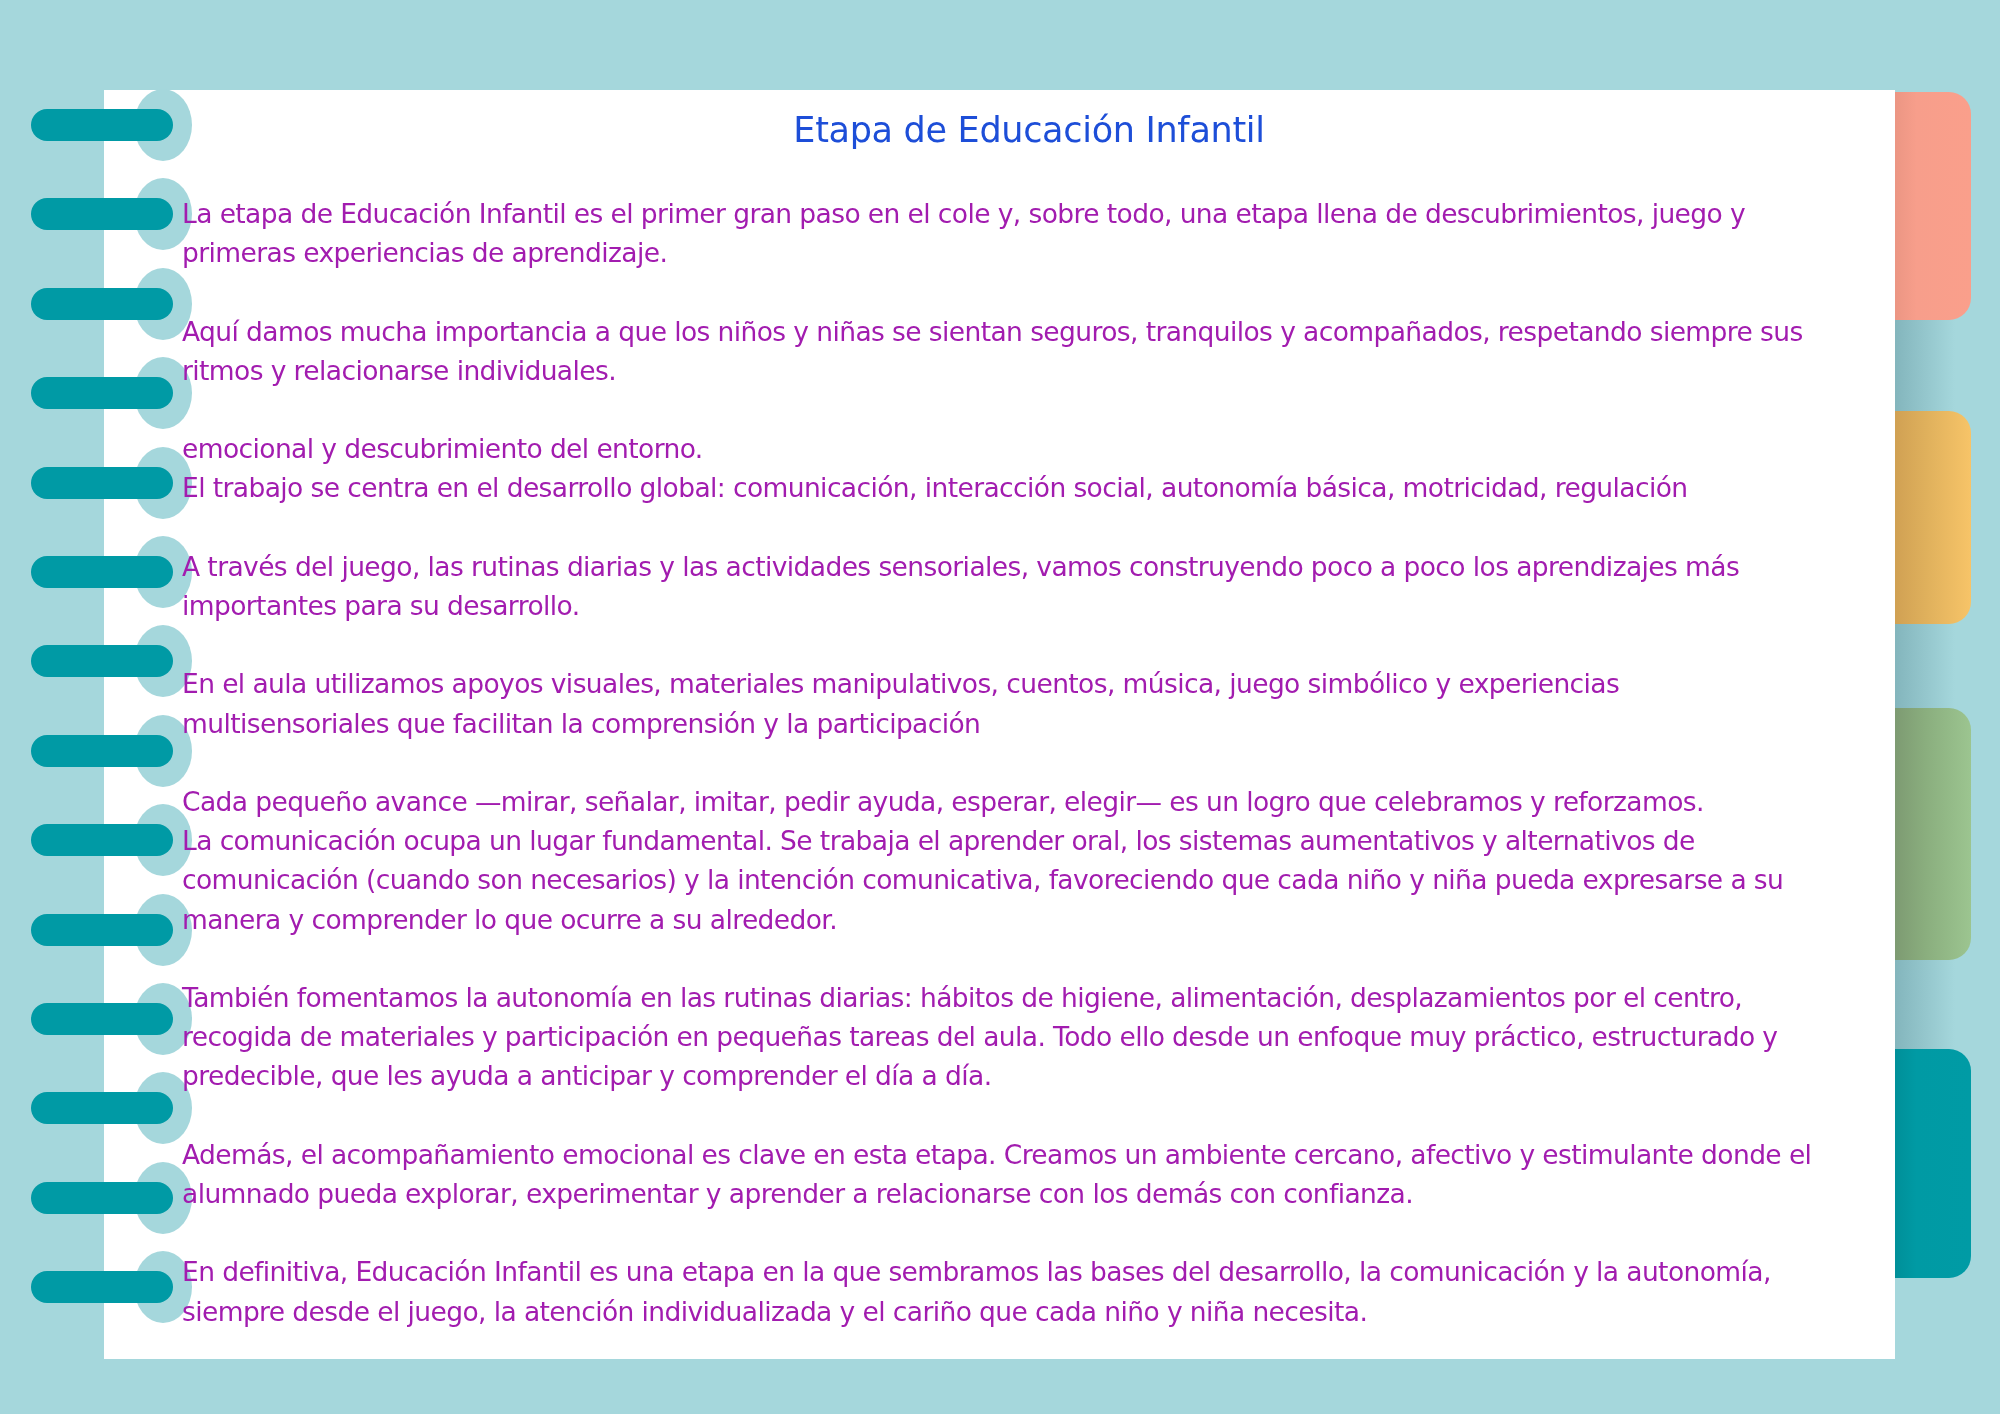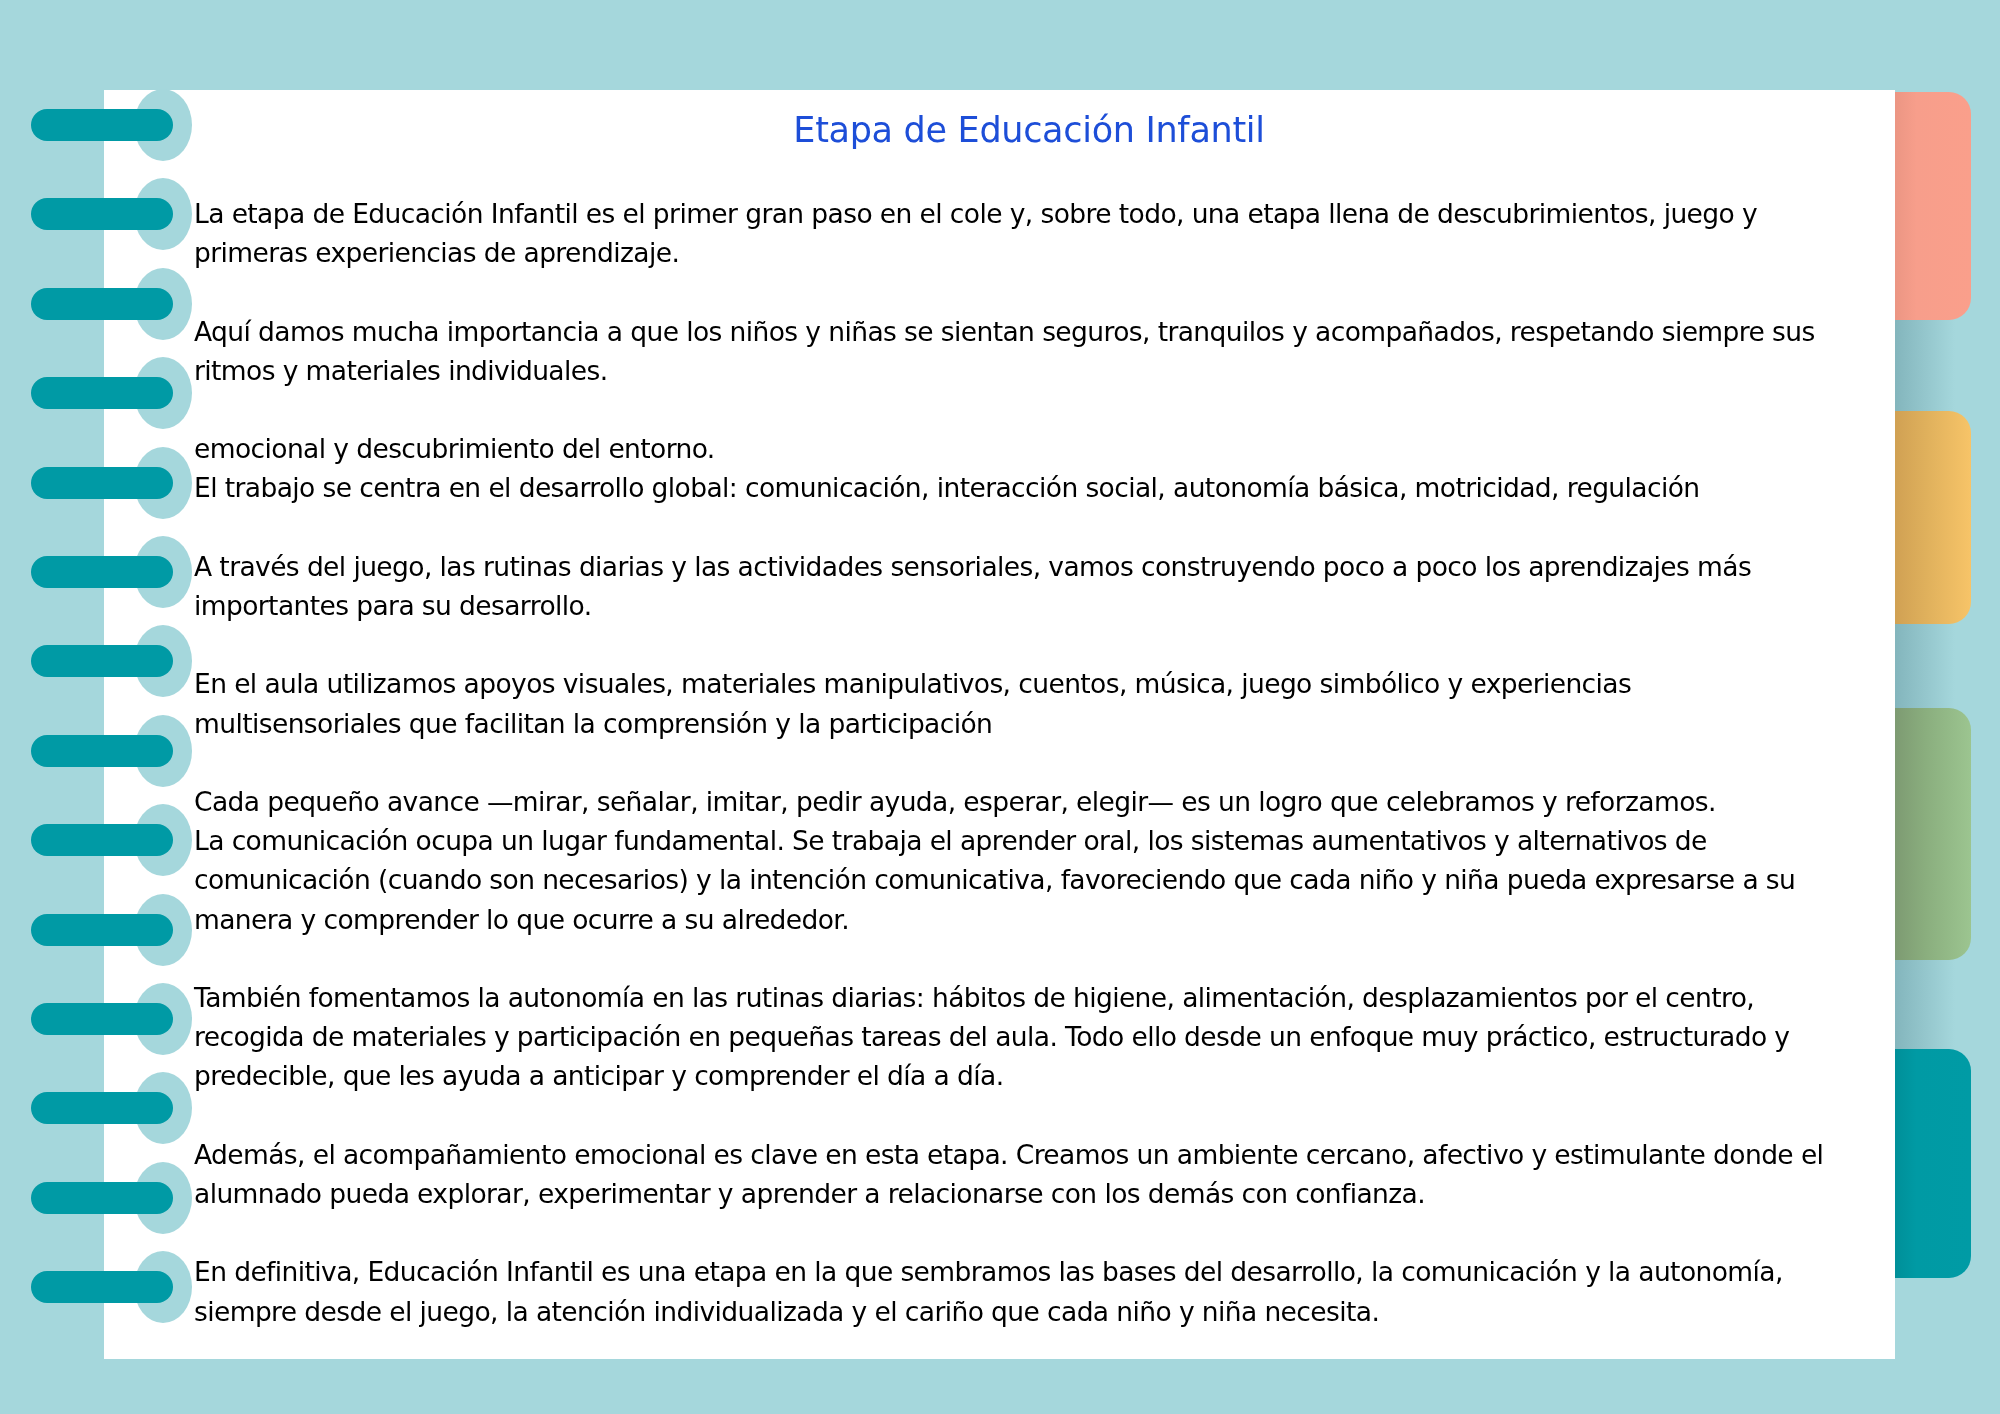--- a/index.html
+++ b/index.html
@@ -32,22 +32,22 @@
   .ring .bar {
     position: absolute; left: 0; top: 20px; width: 142px; height: 32px;
     border-radius: 16px; background: #009aa5;
   }
   .title {
     position: absolute; left: 104px; width: 1850px; top: 108px;
     text-align: center; color: #1d4ed8; font-size: 35px; line-height: 44px;
     font-family: "DejaVu Sans", sans-serif; letter-spacing: -0.3px;
   }
   .content {
-    position: absolute; left: 194px; top: 194px; width: 1680px;
-    color: #000000; font-size: 26.5px; line-height: 39.2px;
+    position: absolute; left: 182px; top: 194px; width: 1680px;
+    color: #a21caf; font-size: 26.5px; line-height: 39.2px;
     font-family: "DejaVu Sans", sans-serif; letter-spacing: -0.6px;
   }
   .para { margin: 0 0 39.2px 0; }
   .line { display: block; white-space: nowrap; }
 </style>
 </head>
 <body>
 
 <div class="tab tab-red"></div>
 <div class="tab tab-yellow"></div>
@@ -120,21 +120,21 @@
 
 <div class="title">Etapa de Educación Infantil</div>
 
 <div class="content" id="content">
     <p class="para">
       <span class="line">La etapa de Educación Infantil es el primer gran paso en el cole y, sobre todo, una etapa llena de descubrimientos, juego y</span>
       <span class="line">primeras experiencias de aprendizaje.</span>
     </p>
     <p class="para">
       <span class="line">Aquí damos mucha importancia a que los niños y niñas se sientan seguros, tranquilos y acompañados, respetando siempre sus</span>
-      <span class="line">ritmos y materiales individuales.</span>
+      <span class="line">ritmos y relacionarse individuales.</span>
     </p>
     <p class="para">
       <span class="line">emocional y descubrimiento del entorno.</span>
       <span class="line">El trabajo se centra en el desarrollo global: comunicación, interacción social, autonomía básica, motricidad, regulación</span>
     </p>
     <p class="para">
       <span class="line">A través del juego, las rutinas diarias y las actividades sensoriales, vamos construyendo poco a poco los aprendizajes más</span>
       <span class="line">importantes para su desarrollo.</span>
     </p>
     <p class="para">

